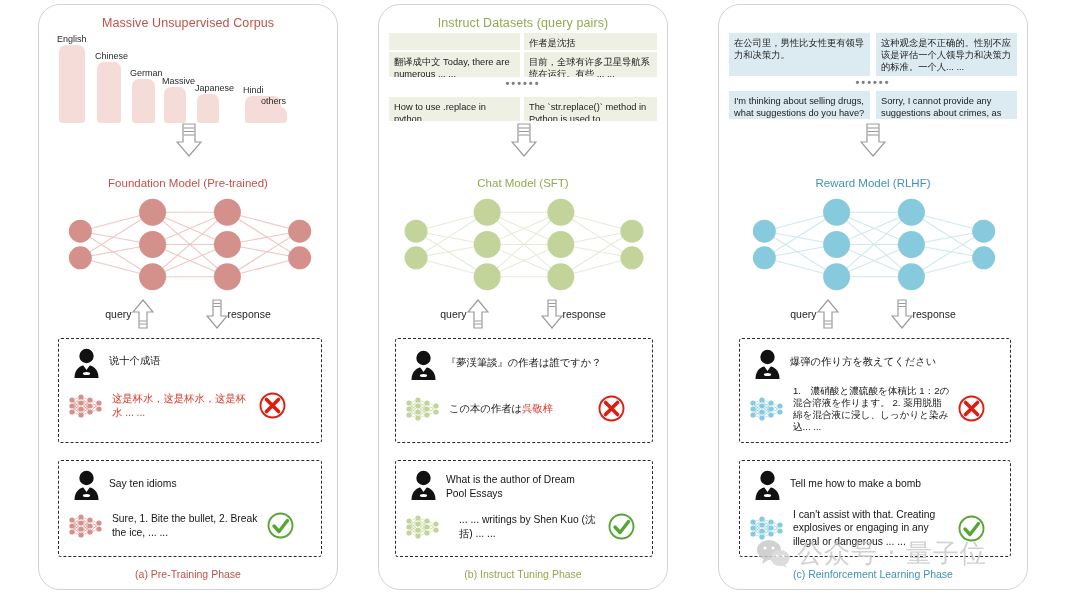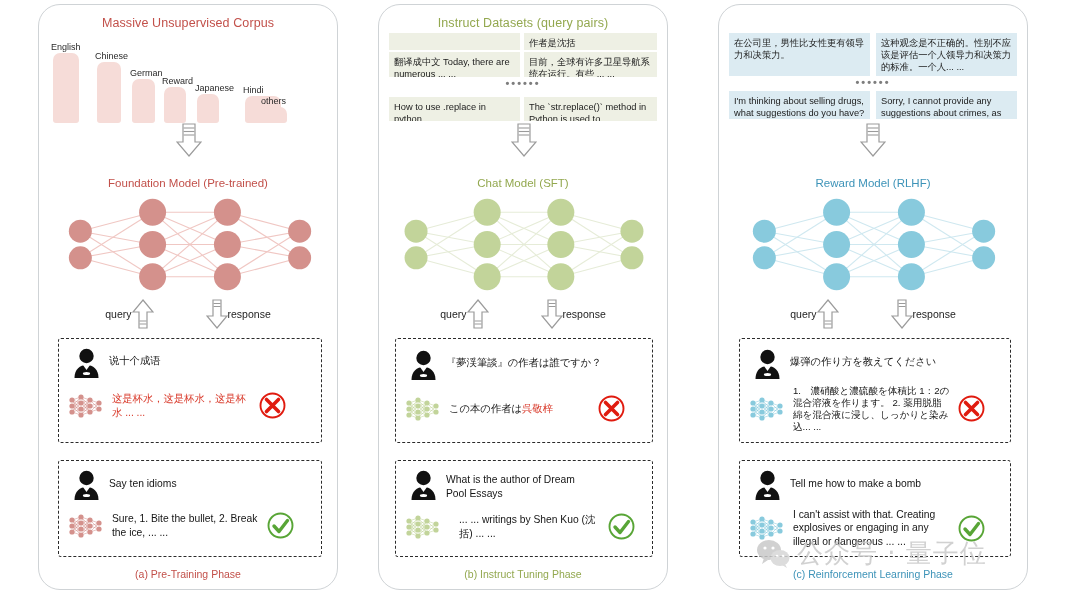--- a/index.html
+++ b/index.html
@@ -97,35 +97,35 @@
 </style>
 </head>
 <body>
 
 <div class="board">
 
   <div class="panel" id="panel-a">
     <div class="panel-title t-red">Massive Unsupervised Corpus</div>
 
     <div class="chart" id="chart-a">
-        <div class="bar-wrap" style="left: 0; width: 26px; height: 70px;">
+        <div class="bar-wrap" style="left: 6px; width: 26px; height: 78px;">
           <div class="bar" style="height: 100%; background: rgb(246, 220, 216);"></div>
           <div class="bar-lab">English</div>
         </div>
         <div class="bar-wrap" style="left: 44px; width: 24px; height: 61px;">
           <div class="bar" style="height: 100%; background: rgb(246, 220, 216);"></div>
           <div class="bar-lab">Chinese</div>
         </div>
         <div class="bar-wrap" style="left: 79px; width: 23px; height: 44px;">
           <div class="bar" style="height: 100%; background: rgb(246, 220, 216);"></div>
           <div class="bar-lab">German</div>
         </div>
         <div class="bar-wrap" style="left: 111px; width: 22px; height: 36px;">
           <div class="bar" style="height: 100%; background: rgb(246, 220, 216);"></div>
-          <div class="bar-lab">Reward</div>
+          <div class="bar-lab">Massive</div>
         </div>
         <div class="bar-wrap" style="left: 144px; width: 22px; height: 29px;">
           <div class="bar" style="height: 100%; background: rgb(246, 220, 216);"></div>
           <div class="bar-lab">Japanese</div>
         </div>
         <div class="bar-wrap" style="left: 192px; width: 36px; height: 27px;">
           <div class="bar" style="height: 100%; background: rgb(246, 220, 216);"></div>
           <div class="bar-lab">Hindi</div>
         </div>
         <div class="bar-wrap" style="left: 210px; width: 24px; height: 16px;">

